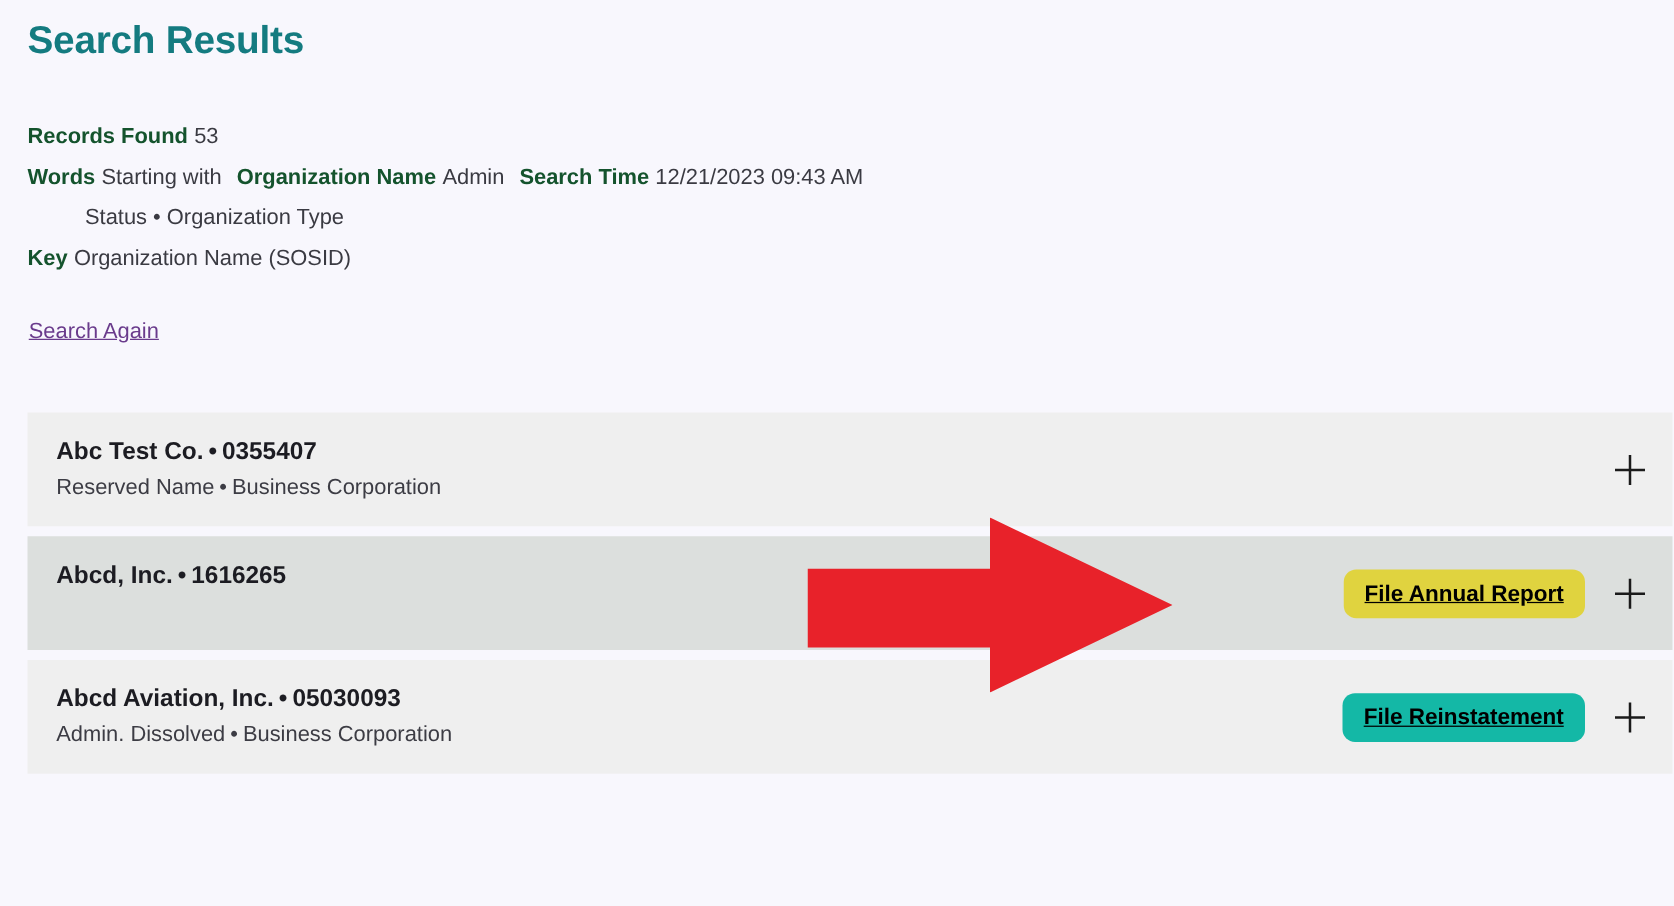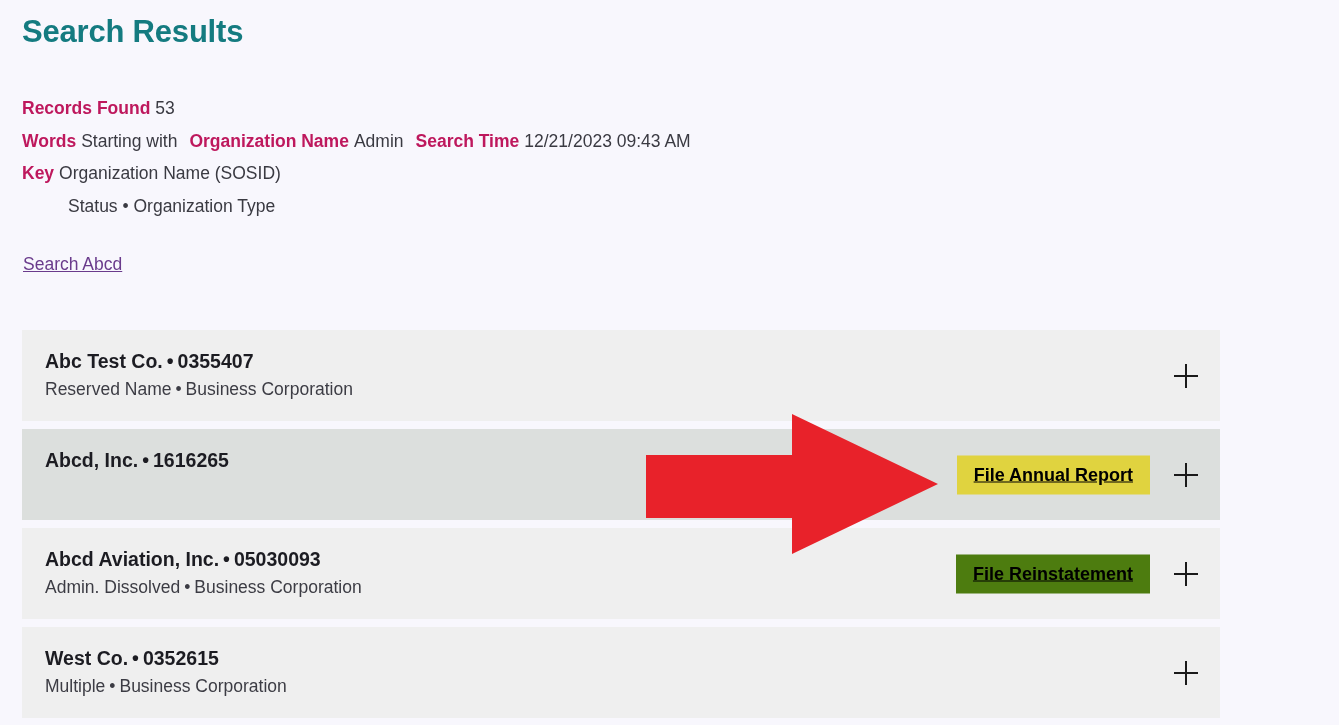--- a/index.html
+++ b/index.html
@@ -34,21 +34,21 @@
     color: #2b2b33;
   }
   .meta-line {
     font-size: 17.5px;
     line-height: 1;
     white-space: nowrap;
     margin-bottom: 15px;
   }
   .meta-line .lbl {
     font-weight: bold;
-    color: #be185d;
+    color: #14532d;
   }
   .meta-line .val {
     color: #3a3a42;
     text-align: center;
   }
   .meta-line.indent {
     padding-left: 46px;
   }
   .gap-sm { display: inline-block; width: 5px; }
   .gap-md { display: inline-block; width: 12px; }
@@ -61,21 +61,21 @@
     color: #6a3b8c;
     text-decoration: underline;
     cursor: pointer;
     line-height: 1;
   }
 
   #results-list {
     position: absolute;
     left: 22px;
     top: 330px;
-    width: 1198px;
+    width: 1316px;
   }
 
   .result-row {
     position: relative;
     background: #efefef;
     height: 91px;
     margin-bottom: 8px;
     box-sizing: border-box;
   }
   .result-row.highlighted {
@@ -116,23 +116,24 @@
     top: 50%;
     transform: translateY(-50%);
     padding: 10px 17px 11px 17px;
     font-size: 18px;
     font-weight: bold;
     color: #000000;
     text-decoration: underline;
     white-space: nowrap;
     cursor: pointer;
     line-height: 1;
+    border-radius: 10px;
   }
   .action-button.yellow { background: #e0d33f; }
-  .action-button.green  { background: #4d7c0f; text-align: center; }
+  .action-button.green  { background: #14b8a6; text-align: center; }
 
   .plus-icon {
     position: absolute;
     right: 22px;
     top: 50%;
     transform: translateY(-50%);
     width: 24px;
     height: 24px;
     cursor: pointer;
   }
@@ -168,31 +169,31 @@
 <div class="meta-block">
 
   <div class="meta-line">
     <span class="lbl">Records Found</span><span class="gap-sm"></span><span class="val">53</span>
   </div>
 
   <div class="meta-line">
     <span class="lbl">Words</span><span class="gap-sm"></span><span class="val">Starting with</span><span class="gap-md"></span><span class="lbl">Organization Name</span><span class="gap-sm"></span><span class="val">Admin</span><span class="gap-md"></span><span class="lbl">Search Time</span><span class="gap-sm"></span><span class="val">12/21/2023 09:43 AM</span>
   </div>
 
+  <div class="meta-line indent">
+    <span class="val">Status • Organization Type</span>
+  </div>
+
   <div class="meta-line">
     <span class="lbl">Key</span><span class="gap-sm"></span><span class="val">Organization Name (SOSID)</span>
   </div>
 
-  <div class="meta-line indent">
-    <span class="val">Status • Organization Type</span>
-  </div>
-
 </div>
 
-<div id="search-again">Search Abcd</div>
+<div id="search-again">Search Again</div>
 
 <div id="results-list">
 
   <div class="result-row">
     <div class="row-text">
       <div class="row-title">
         <span>Abc Test Co.</span><span class="sep">•</span><span>0355407</span>
       </div>
       <div class="row-sub">
         <span>Reserved Name</span><span class="sep">•</span><span>Business Corporation</span>
@@ -217,29 +218,18 @@
         <span>Abcd Aviation, Inc.</span><span class="sep">•</span><span>05030093</span>
       </div>
       <div class="row-sub">
         <span>Admin. Dissolved</span><span class="sep">•</span><span>Business Corporation</span>
       </div>
     </div>
     <div class="action-button green">File Reinstatement</div>
     <div class="plus-icon"></div>
   </div>
 
-  <div class="result-row">
-    <div class="row-text">
-      <div class="row-title">
-        <span>West Co.</span><span class="sep">•</span><span>0352615</span>
-      </div>
-      <div class="row-sub">
-        <span>Multiple</span><span class="sep">•</span><span>Business Corporation</span>
-      </div>
-    </div>
-    <div class="plus-icon"></div>
-  </div>
 
 </div>
 
 <svg id="annotation-arrow" viewBox="0 0 292 140" preserveAspectRatio="none">
   <polygon points="0,41 146,41 146,0 292,70 146,140 146,104 0,104" fill="#e8222a"></polygon>
 </svg>
 
 </body></html>

